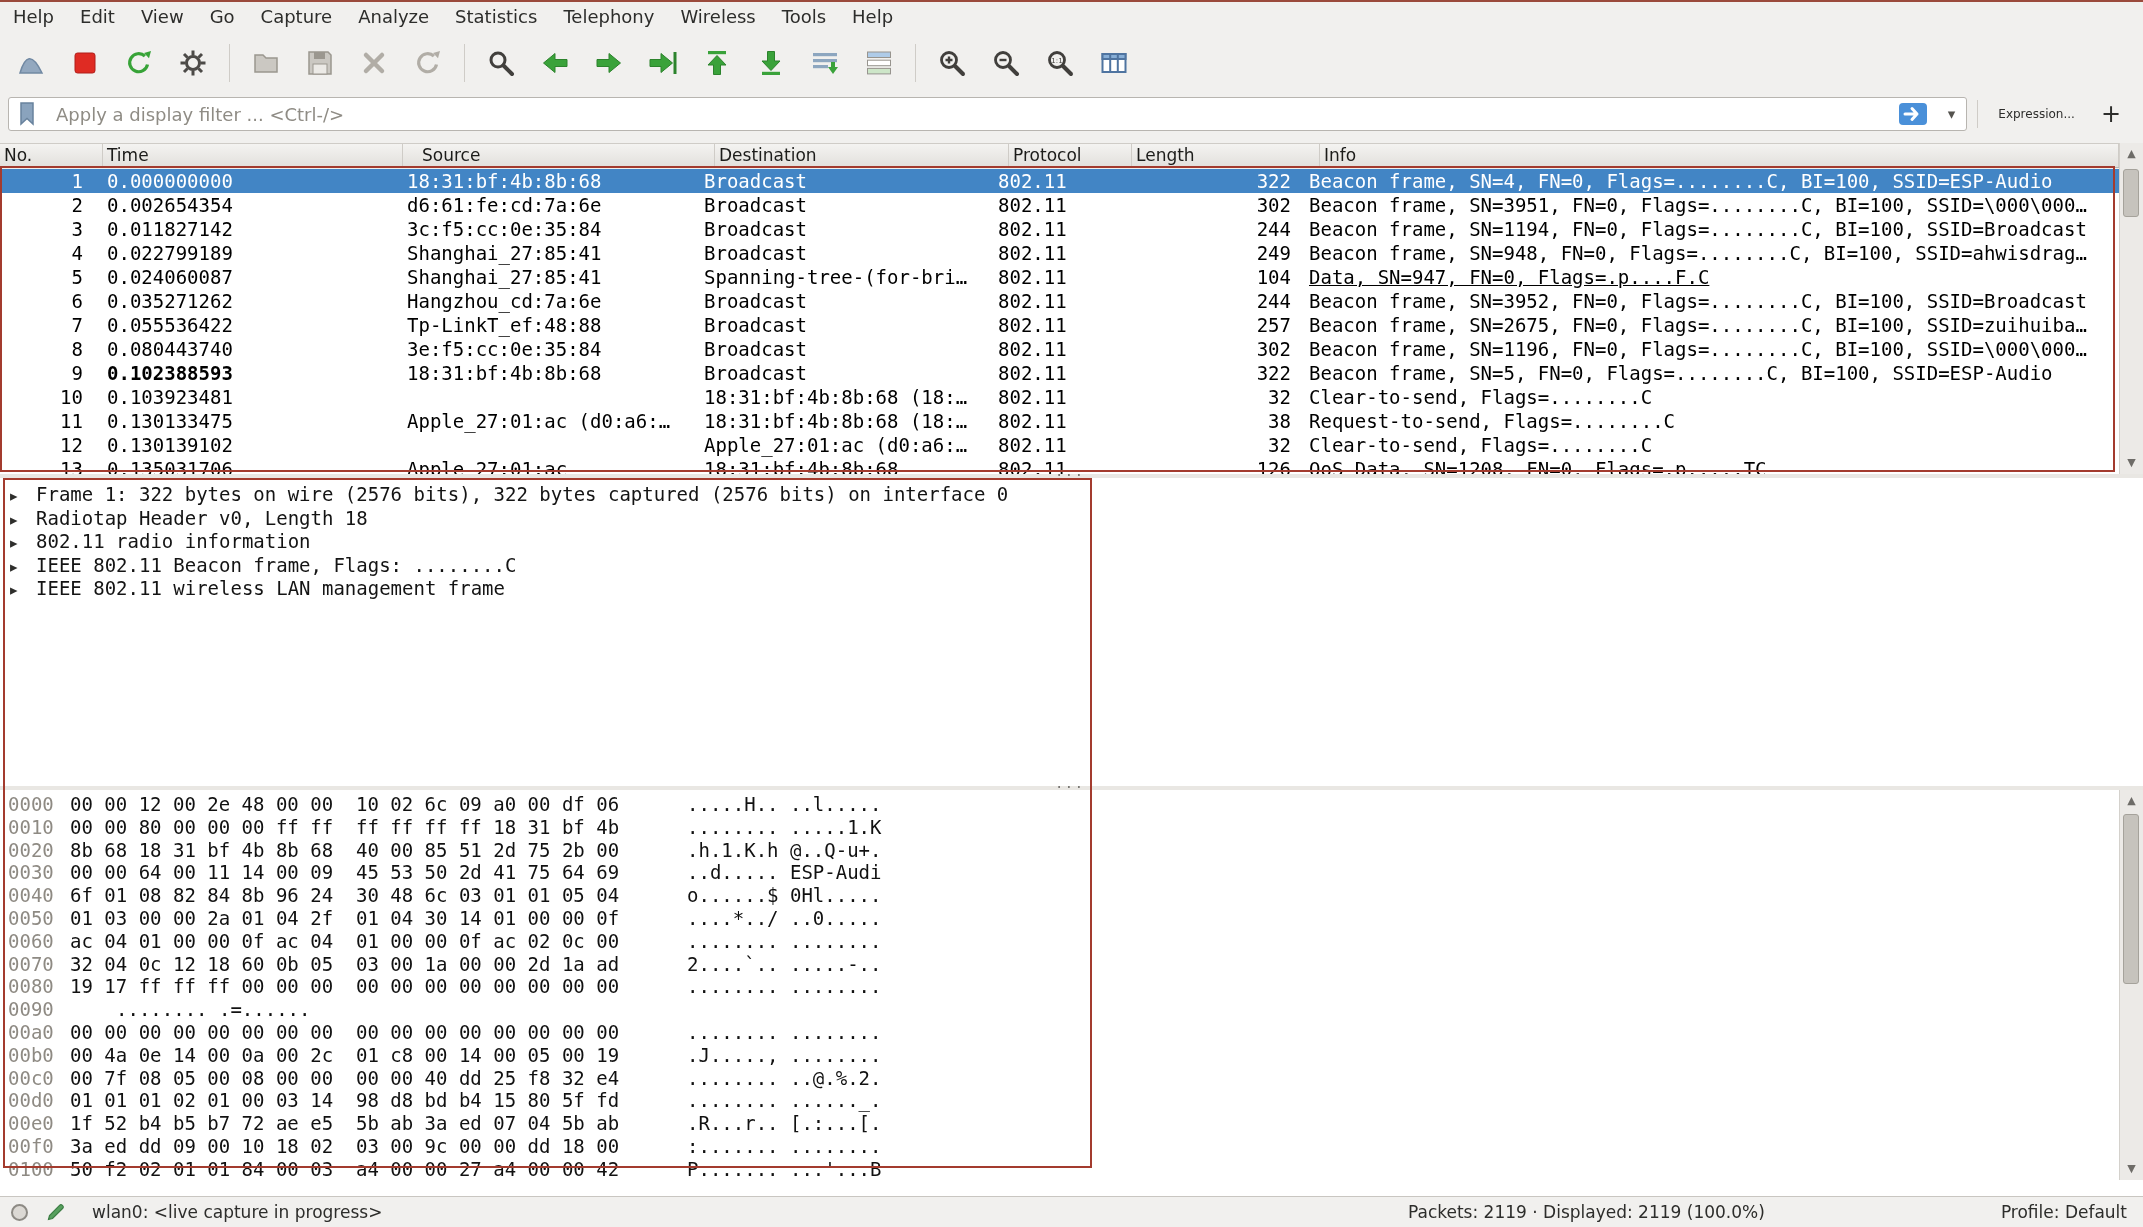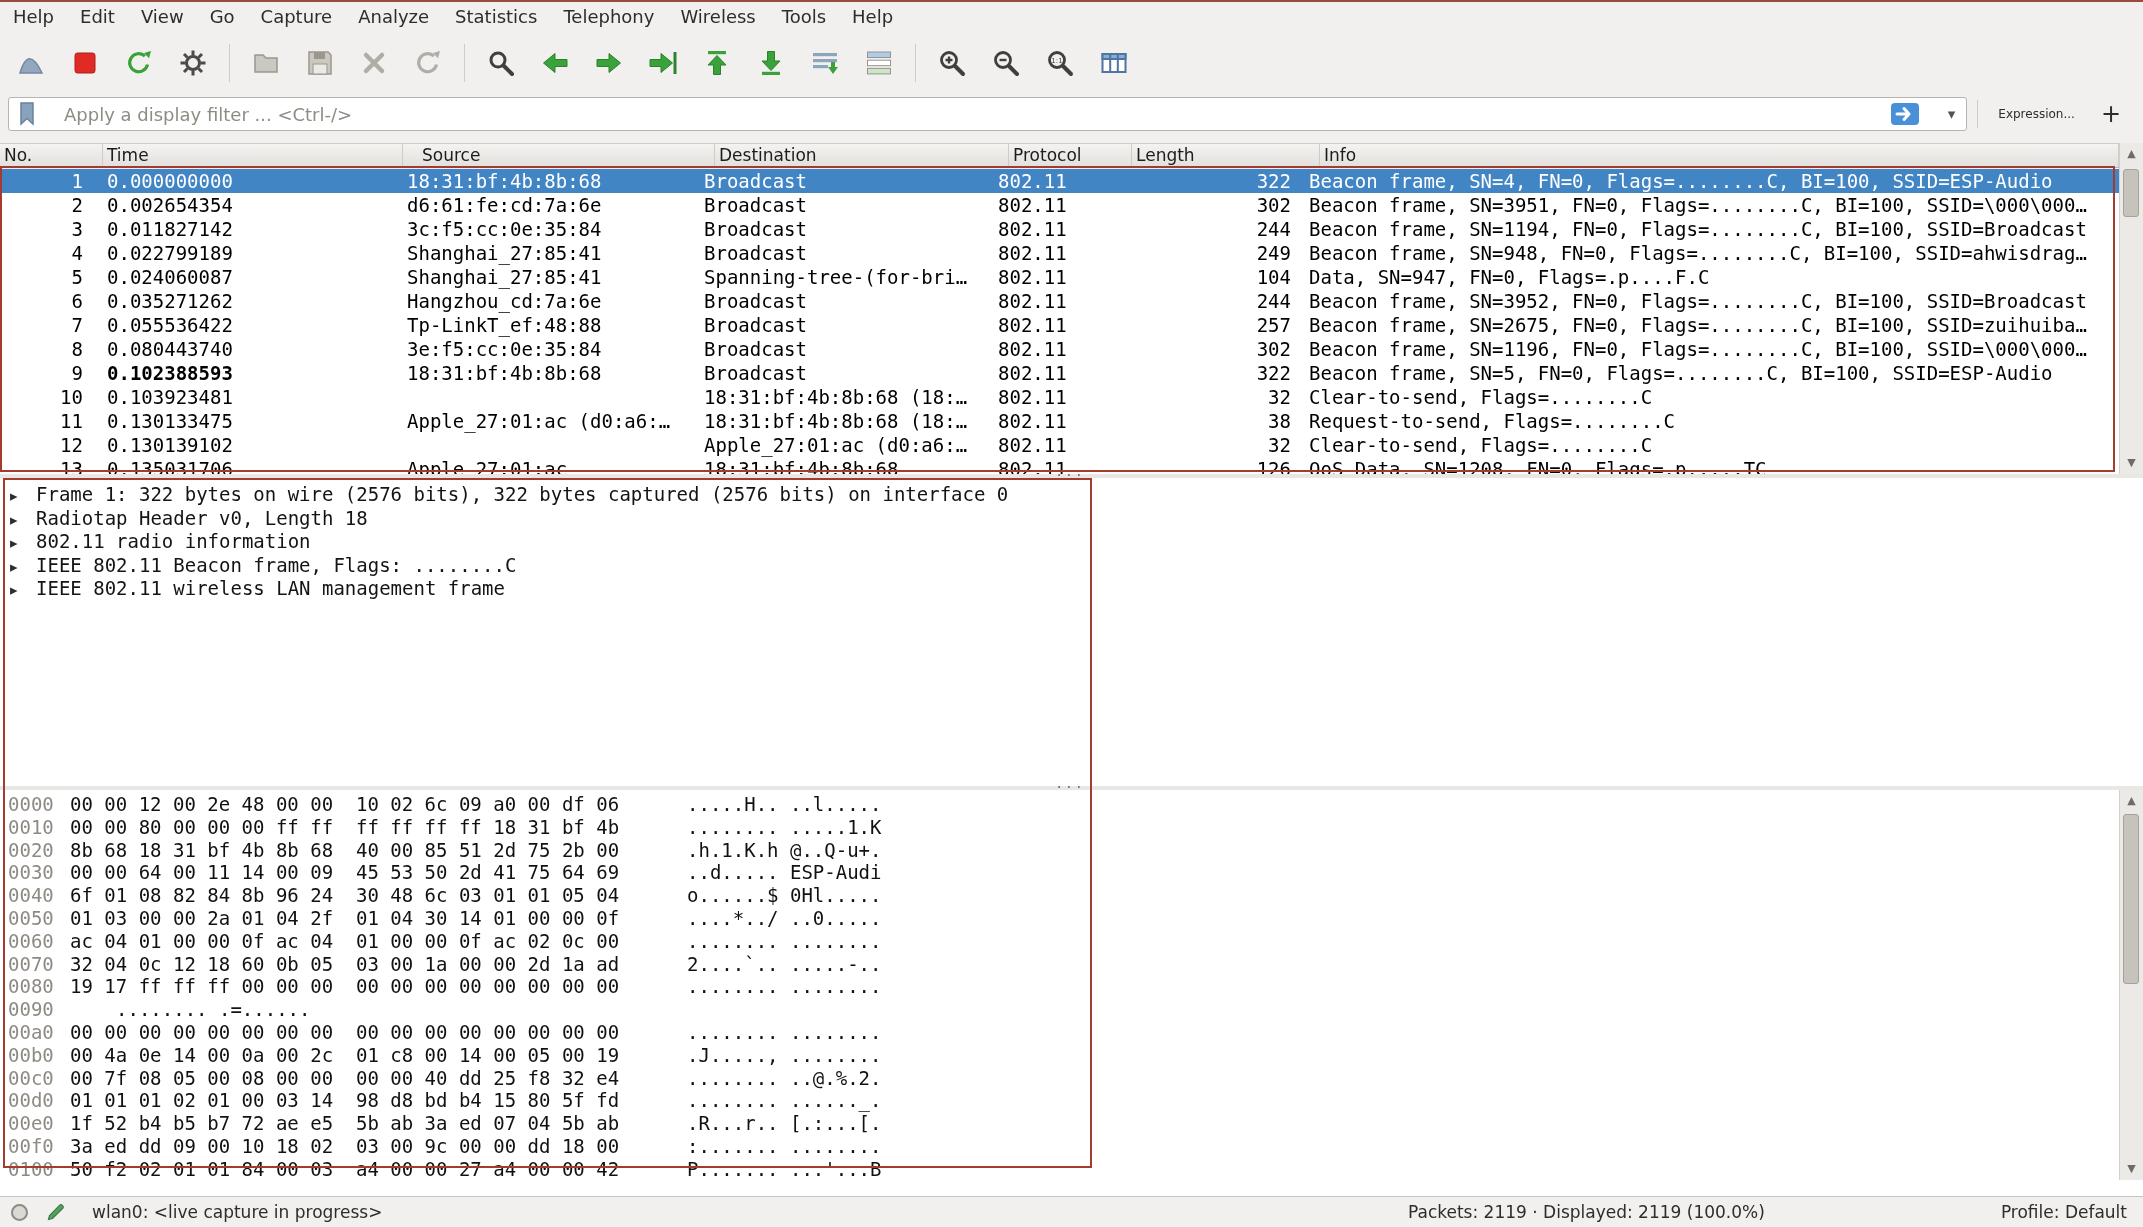--- a/index.html
+++ b/index.html
@@ -12,21 +12,21 @@
   .menubar{position:absolute;top:2px;left:0;right:0;height:30px;display:flex;align-items:center;background:#f1f0ee;}
   .menu-item{padding:0 13px;font-size:18px;color:#2d2d2b;line-height:30px;white-space:nowrap;cursor:default;}
 
   
   .toolbar{position:absolute;top:32px;left:0;right:0;height:62px;display:flex;align-items:center;padding-left:4px;background:#f1f0ee;}
   .tb-btn{width:44px;height:44px;display:flex;align-items:center;justify-content:center;margin:0 5px;border-radius:4px;}
   .tb-sep{width:1px;height:38px;background:#cfccc7;margin:0 9px;}
 
   
   .filterbar{position:absolute;top:94px;left:0;right:0;height:40px;display:flex;align-items:center;padding:0 8px;gap:10px;background:#f1f0ee;}
-  .filter-input-wrap{flex:1;height:32px;background:#fff;border:1px solid #b8b5b0;border-radius:3px;display:flex;align-items:center;padding:0 7px;gap:24px;}
+  .filter-input-wrap{flex:1;height:32px;background:#fff;border:1px solid #b8b5b0;border-radius:3px;display:flex;align-items:center;padding:0 7px;gap:16px;}
   .filter-input{flex:1;border:none;outline:none;background:transparent;font-size:18px;color:#333;
       font-family:"DejaVu Sans","Liberation Sans",sans-serif;}
   .filter-input::placeholder{color:#8f8c85;}
   .fbm,.fapply{display:flex;align-items:center;}
   .fchev{color:#55534f;font-size:15px;padding:0 4px;}
   .fsep{width:1px;height:28px;background:#cfccc7;}
   .expr-btn{font-size:12px;color:#2d2d2b;padding:0 10px;white-space:nowrap;}
   .plus-btn{font-size:24px;color:#2d2d2b;padding:0 14px 0 6px;}
 
   
@@ -300,21 +300,21 @@
         <div class="pcell length" style="width: 188px;">249</div>
         <div class="pcell info" style="width: 814px;">Beacon frame, SN=948, FN=0, Flags=........C, BI=100, SSID=ahwisdrag…</div>
       </div>
       <div class="prow">
         <div class="pcell no" style="width: 103px;">5</div>
         <div class="pcell time" style="width: 300px;">0.024060087</div>
         <div class="pcell source" style="width: 297px;">Shanghai_27:85:41</div>
         <div class="pcell destination" style="width: 294px;">Spanning-tree-(for-bri…</div>
         <div class="pcell protocol" style="width: 123px;">802.11</div>
         <div class="pcell length" style="width: 188px;">104</div>
-        <div class="pcell info" style="width: 814px;">Data, SN=947, FN=0, Flags=.p....F.C</div>
+        <div class="pcell info" style="width: 814px; text-decoration: underline;">Data, SN=947, FN=0, Flags=.p....F.C</div>
       </div>
       <div class="prow">
         <div class="pcell no" style="width: 103px;">6</div>
         <div class="pcell time" style="width: 300px;">0.035271262</div>
         <div class="pcell source" style="width: 297px;">Hangzhou_cd:7a:6e</div>
         <div class="pcell destination" style="width: 294px;">Broadcast</div>
         <div class="pcell protocol" style="width: 123px;">802.11</div>
         <div class="pcell length" style="width: 188px;">244</div>
         <div class="pcell info" style="width: 814px;">Beacon frame, SN=3952, FN=0, Flags=........C, BI=100, SSID=Broadcast</div>
       </div>

